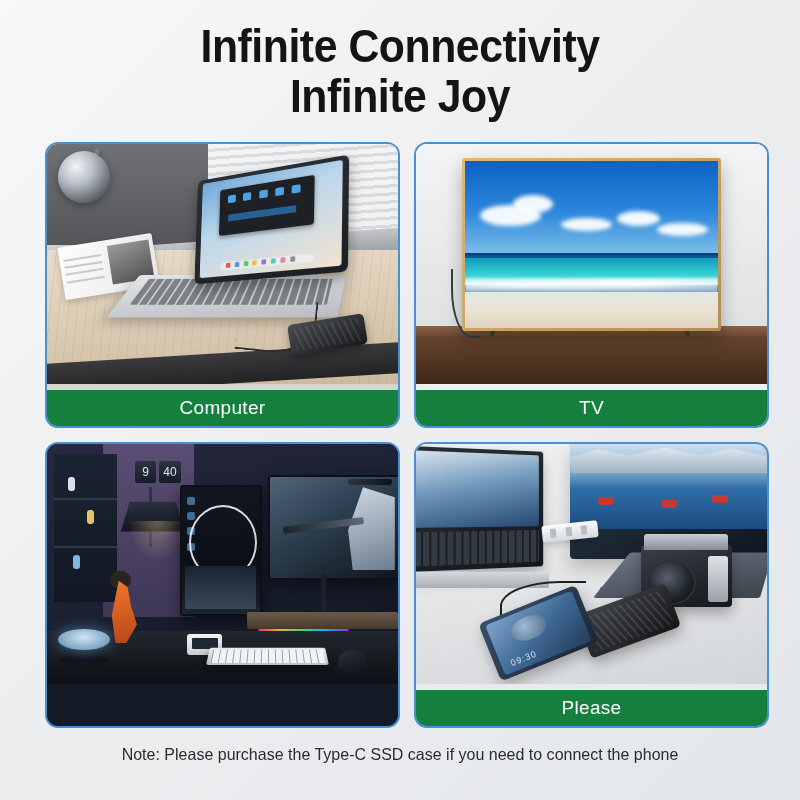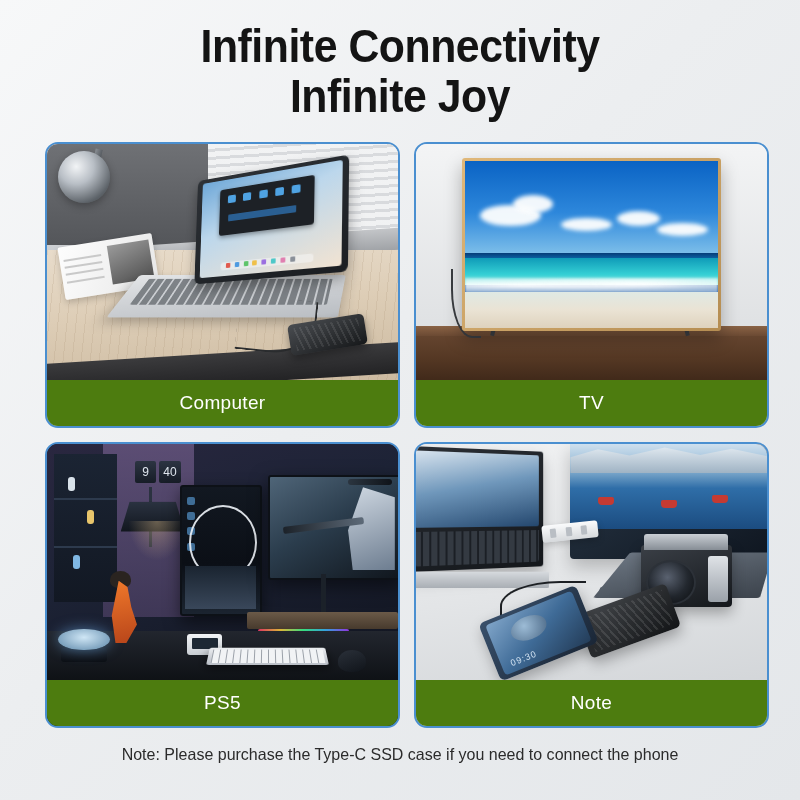--- a/index.html
+++ b/index.html
@@ -33,22 +33,22 @@
   .panel{
     position:relative;
     border:2px solid #4a8fd0;
     border-radius:13px;
     overflow:hidden;
     background:#fff;
     box-sizing:border-box;
   }
   .photo{position:absolute;left:0;top:0;right:0;height:240px;overflow:hidden;}
   .caption{
-    position:absolute;left:0;right:0;bottom:0;height:46px;
-    background:#4d7c0f;
+    position:absolute;left:0;right:0;bottom:0;height:36px;
+    background:#15803d;
     color:#ffffff;
     display:flex;align-items:center;justify-content:center;
     font-size:19px;letter-spacing:.3px;
   }
 
   
   .note{
     position:absolute;left:0;top:745px;width:800px;
     text-align:center;color:#2b2b2b;font-size:16.5px;
     transform:scaleX(0.97);
@@ -421,23 +421,20 @@
         <div class="figure"></div>
 
         <div class="minidisp">
             <i></i>
           </div>
         <div class="kbd">
           <div class="kbdkeys"></div>
         </div>
         <div class="mouse"></div>
       </div>
-      <div class="caption">
-        <span>PS5</span>
-      </div>
     </div>
 
     <div class="panel p4">
       <div class="photo">
         <div class="deskp4"></div>
 
         <div class="mon">
           <div class="harbor">
             <div class="snow"></div>
             <span class="boat" style="left:14%;top:62%"></span>
@@ -474,21 +471,21 @@
         </div>
 
         <div class="phone">
           <div class="pscreen">
             <div class="pcam"></div>
             <span class="ptime">09:30</span>
           </div>
         </div>
       </div>
       <div class="caption">
-        <span>Note</span>
+        <span>Please</span>
       </div>
     </div>
 
   </div>
 
   <div class="note">Note: Please purchase the Type-C SSD case if you need to connect the phone</div>
 
 </div>
 
 </body></html>

